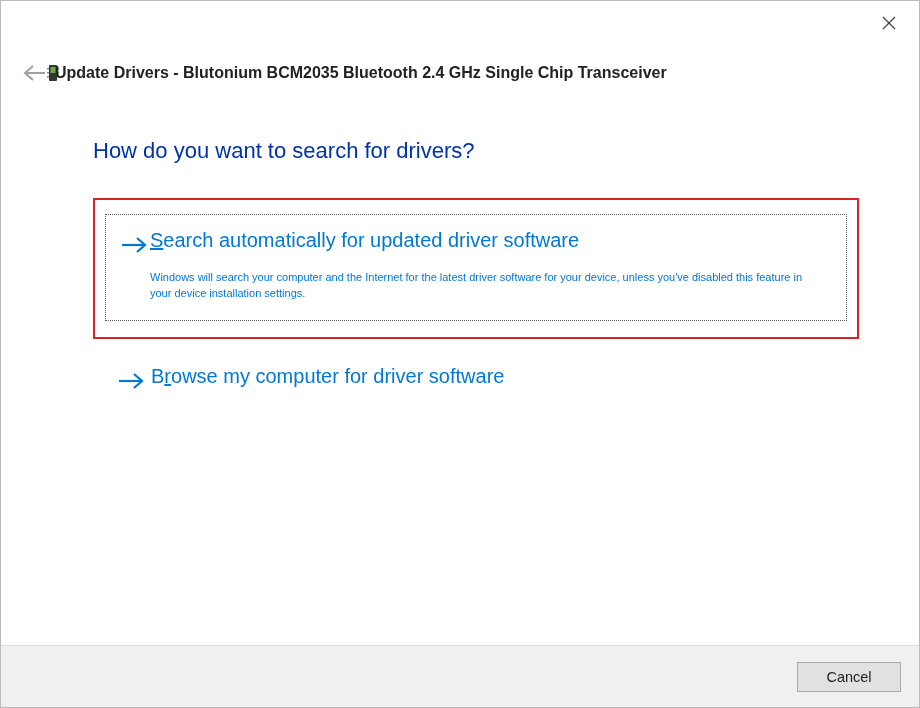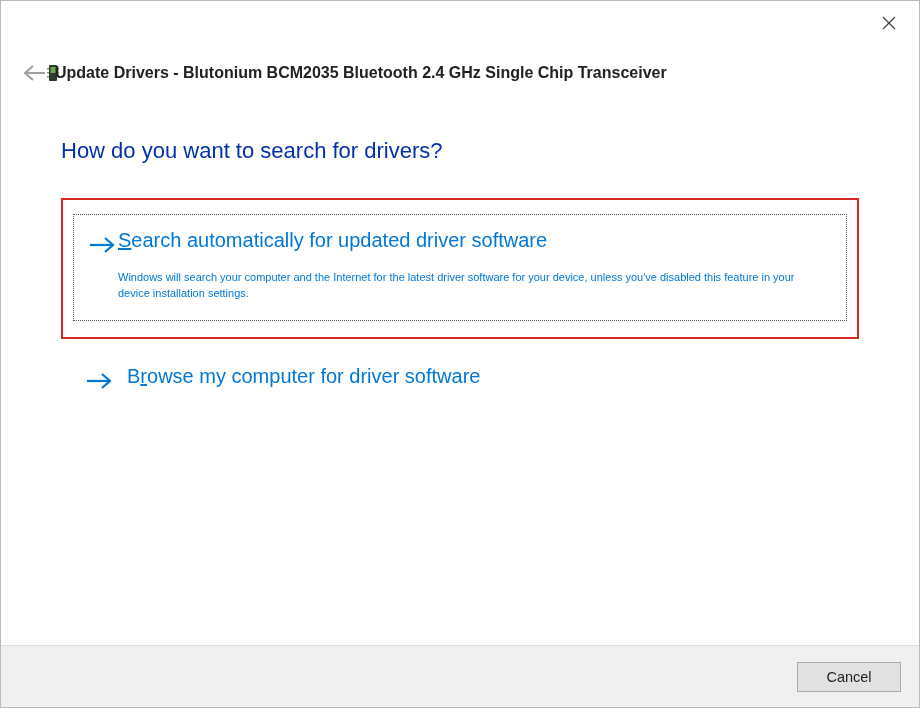--- a/index.html
+++ b/index.html
@@ -62,21 +62,21 @@
       width: 12px;
       height: 20px;
     }
     .window-title {
       font-size: 16px;
       font-weight: 600;
       color: #222;
       margin-left: -8px;
     }
     .content {
-      padding: 55px 60px 0 60px;
+      padding: 55px 60px 0 92px;
     }
     .question {
       font-size: 22px;
       font-weight: 400;
       color: #0033aa;
       margin-bottom: 34px;
     }
     .highlight-frame {
       border: 2px solid #d72525;
       padding: 14px 10px 16px 10px;
@@ -109,21 +109,21 @@
     }
     .option-desc {
       font-size: 11px;
       font-weight: 400;
       color: #0078d7;
       line-height: 1.45;
       margin-top: 18px;
     }
     .option-standalone {
       display: flex;
-      gap: 14px;
+      gap: 6px;
       padding: 6px 30px 18px 24px;
     }
     .footer {
       position: absolute;
       bottom: 0;
       left: 0;
       right: 0;
       height: 62px;
       background: #f0f0f0;
       border-top: 1px solid #ddd;

